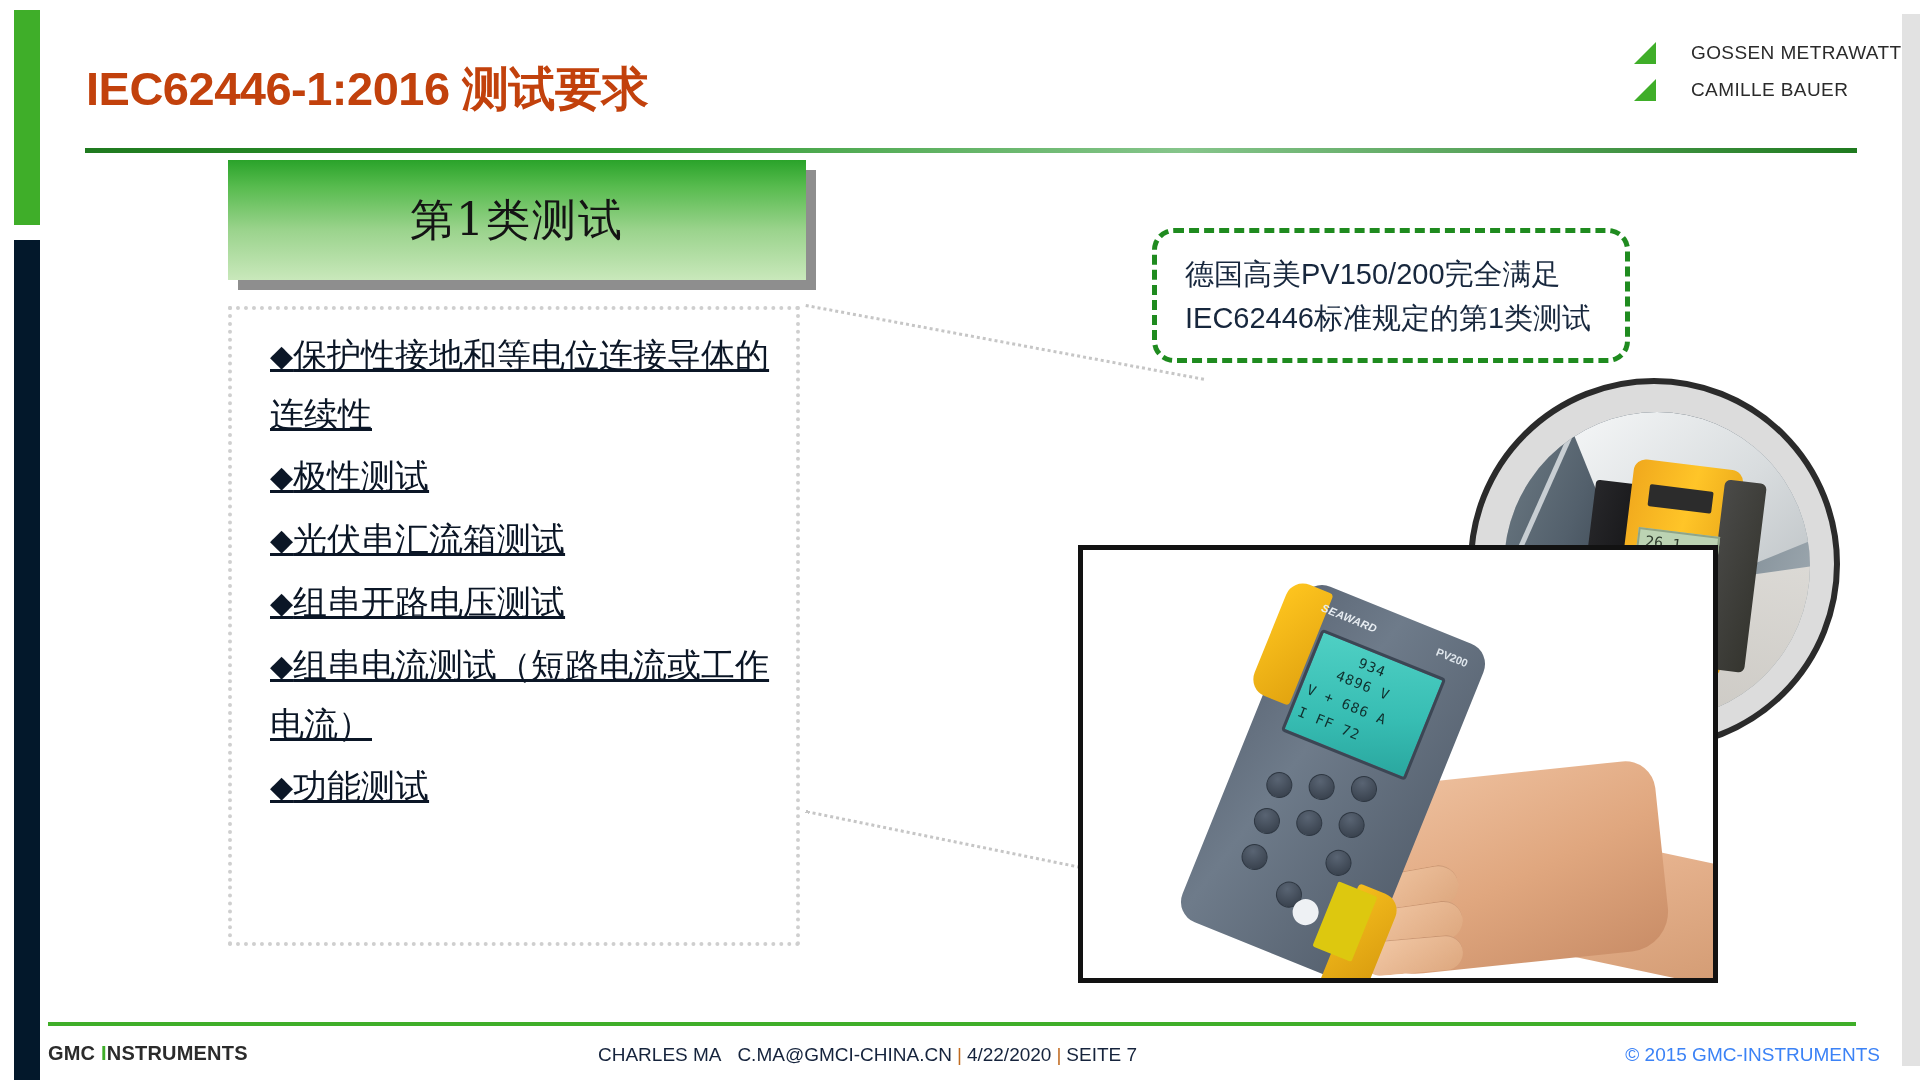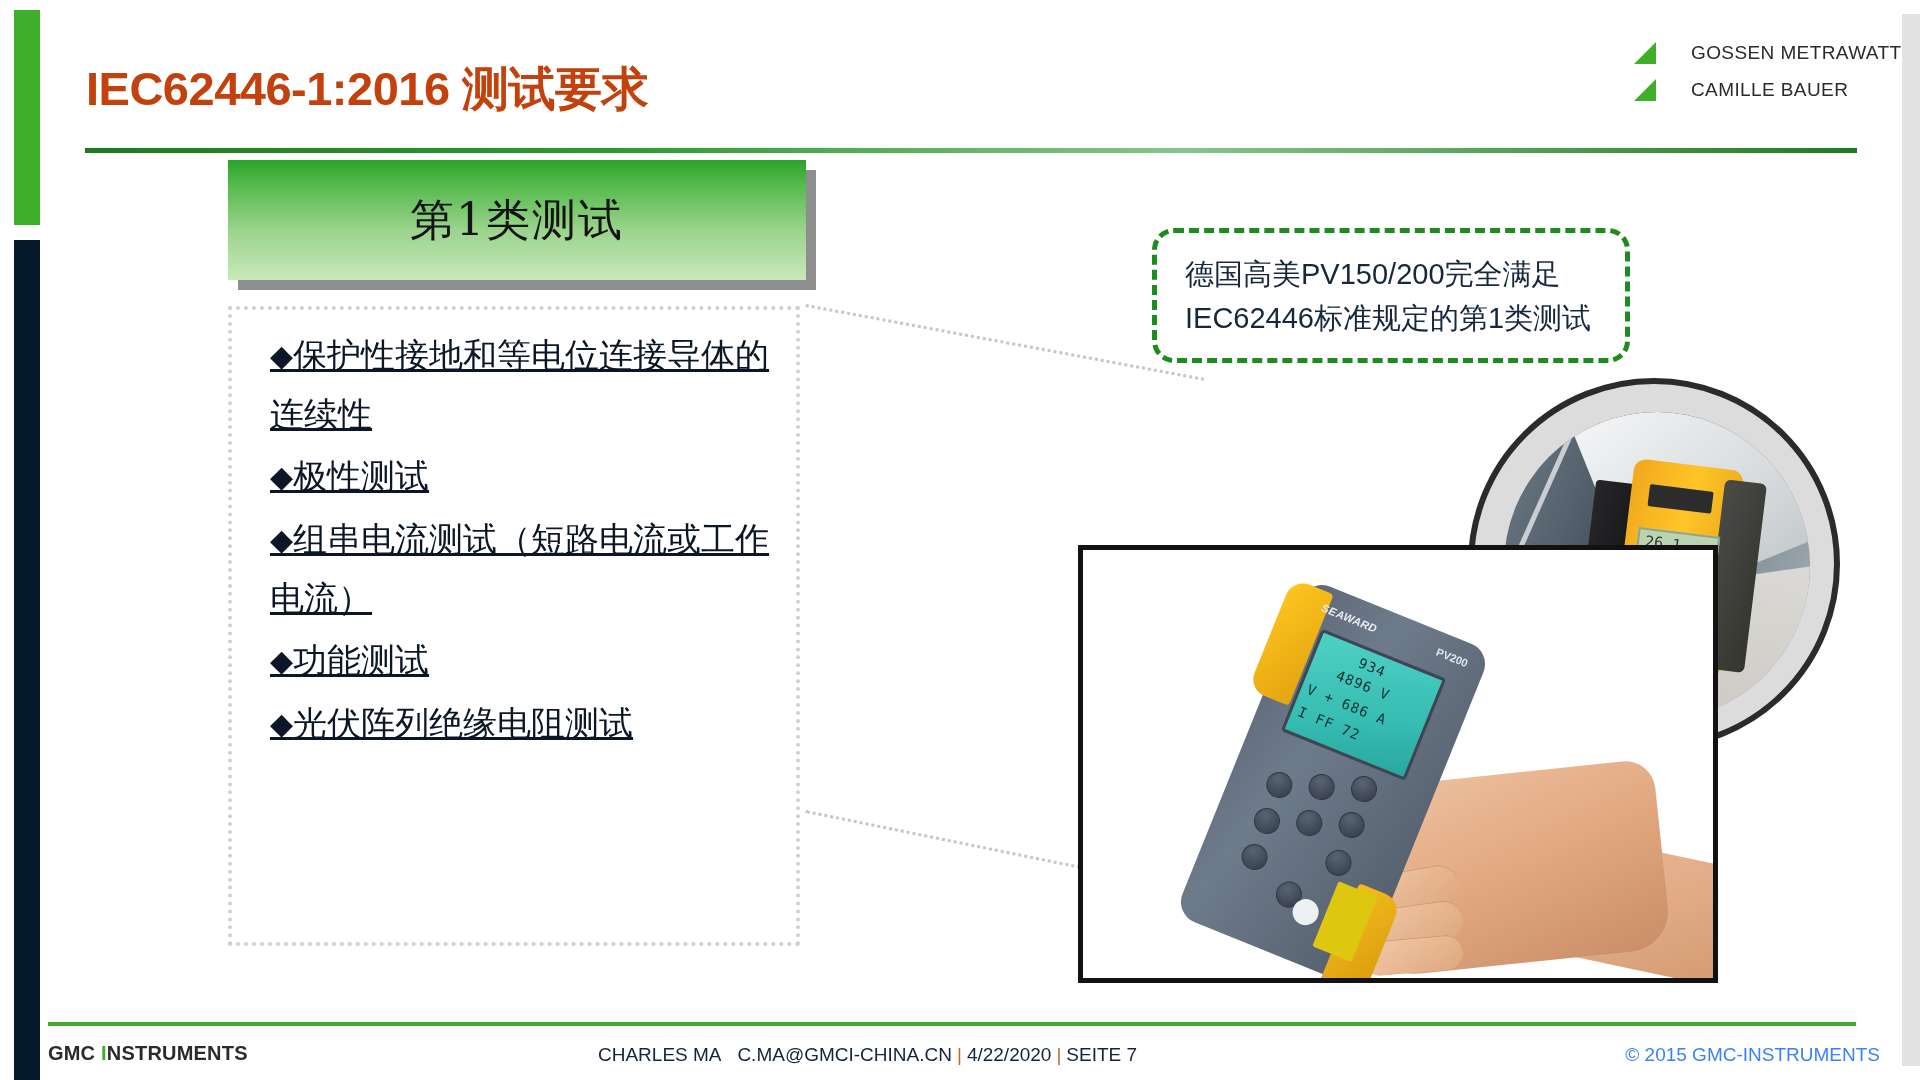--- a/index.html
+++ b/index.html
@@ -487,27 +487,30 @@
 
 <div class="bullet-panel"></div>
 <div class="bullet-list">
   <div class="bullet-item">
     <span class="bullet-mark">◆</span><span>保护性接地和等电位连接导体的连续性</span>
   </div>
   <div class="bullet-item">
     <span class="bullet-mark">◆</span><span>极性测试</span>
   </div>
   <div class="bullet-item">
+    <span class="bullet-mark">◆</span><span>光伏串汇流箱测试</span>
+  </div>
+  <div class="bullet-item">
+    <span class="bullet-mark">◆</span><span>组串开路电压测试</span>
+  </div>
+  <div class="bullet-item">
     <span class="bullet-mark">◆</span><span>组串电流测试（短路电流或工作电流）</span>
   </div>
   <div class="bullet-item">
     <span class="bullet-mark">◆</span><span>功能测试</span>
-  </div>
-  <div class="bullet-item">
-    <span class="bullet-mark">◆</span><span>光伏阵列绝缘电阻测试</span>
   </div>
 </div>
 
 <div class="connector conn-top"></div>
 <div class="connector conn-bottom"></div>
 
 <div class="callout">
   <div class="callout-line">德国高美PV150/200完全满足</div>
   <div class="callout-line">IEC62446标准规定的第1类测试</div>
 </div>

